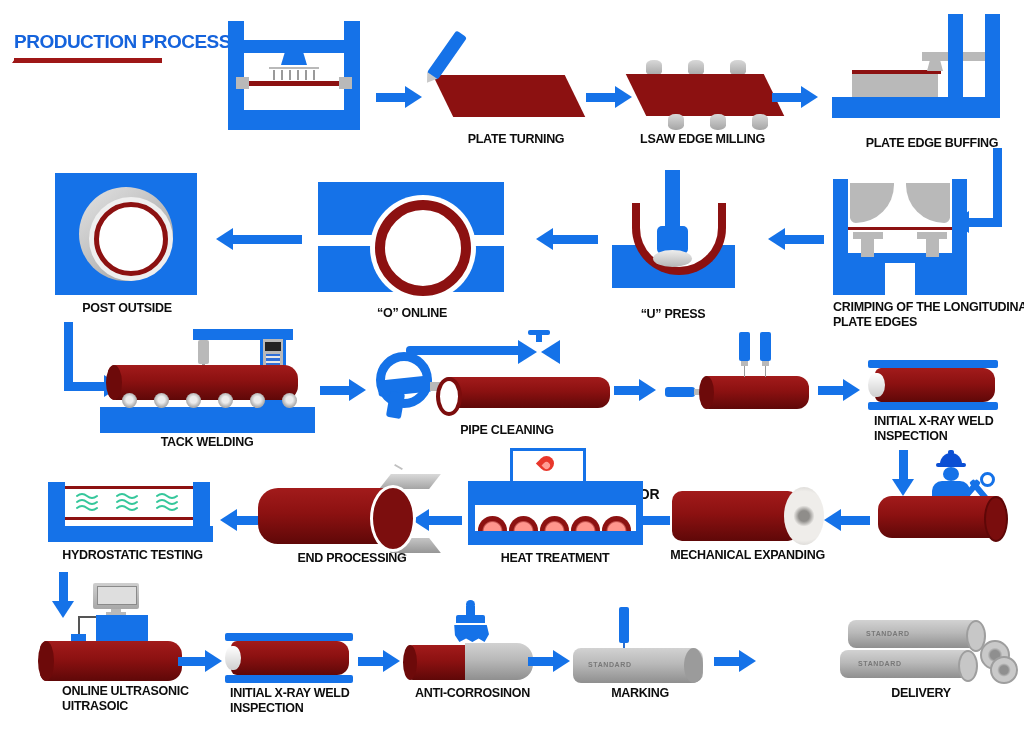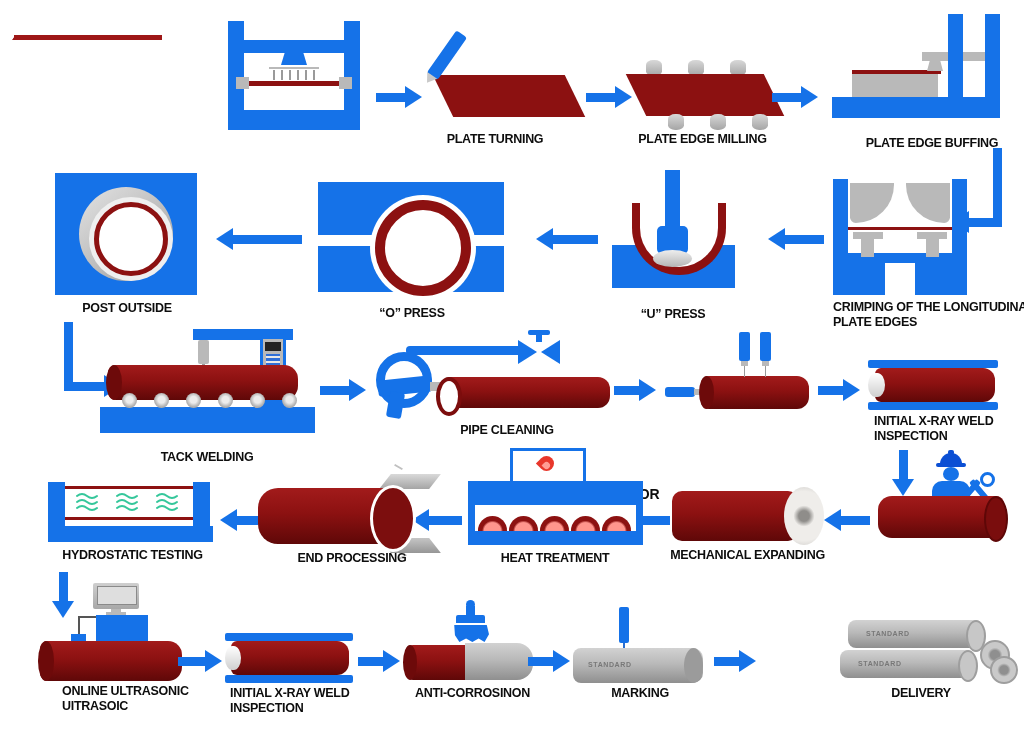--- a/index.html
+++ b/index.html
@@ -39,20 +39,21 @@
   .rule i{display:block;height:5px;background:var(--underline-red,#9e1717)}
   .rule .sl{width:6px;transform:skewX(-35deg)}
   svg path{stroke:var(--water-teal,#35c79b);stroke-width:2;fill:none;stroke-linecap:round}
 </style>
 </head>
 <body>
 
 <div id="stage">
 
   <div class="st" style="left:14px;top:30px;width:220px;height:70px;position:absolute">
+    <div class="t2" style="position:static">PRODUCTION PROCESS</div>
     <div class="rule" style="position:static">
       <i style="width:148px"></i>
       <i class="sl"></i>
       <i class="sl"></i>
       <i style="width:14px"></i>
     </div>
   </div>
 
   <div class="st" style="left:228px;top:15px;width:132px;height:115px">
     <i class="b" style="left:0;top:6px;width:16px;height:109px"></i>
@@ -71,37 +72,37 @@
       <i class="sh"></i>
       <i class="hd"></i>
     </div>
 
   <div class="st" style="left:405px;top:25px;width:200px;height:95px">
     <i class="r" style="left:38px;top:50px;width:132px;height:42px;transform:skewX(26deg)"></i>
     <i class="b" style="left:22px;top:0;width:13px;height:52px;border-radius:3px;transform:rotate(35deg);transform-origin:50% 95%">
       <i style="left:0;bottom:-8px;width:0;height:0;border-left:6px solid transparent;border-right:6px solid transparent;border-top:9px solid #c9c9c9;background:none"></i>
     </i>
   </div>
-  <div class="lbl c" style="left:420px;top:132px;width:150px">PLATE TURNING</div>
+  <div class="lbl c" style="left:441px;top:132px;width:150px">PLATE TURNING</div>
 
   <div class="ar rt" style="left:586px;top:86px;width:46px">
       <i class="sh"></i>
       <i class="hd"></i>
     </div>
 
   <div class="st" style="left:618px;top:58px;width:185px;height:75px">
     <i class="stud" style="left:28px;top:2px"></i>
     <i class="stud" style="left:70px;top:2px"></i>
     <i class="stud" style="left:112px;top:2px"></i>
     <i class="r" style="left:18px;top:16px;width:138px;height:42px;transform:skewX(26deg)"></i>
     <i class="stud" style="left:50px;top:56px"></i>
     <i class="stud" style="left:92px;top:56px"></i>
     <i class="stud" style="left:134px;top:56px"></i>
   </div>
-  <div class="lbl c" style="left:625px;top:132px;width:155px">PLATE EDGE MILLING</div>
+  <div class="lbl c" style="left:625px;top:132px;width:155px">LSAW EDGE MILLING</div>
 
   <div class="ar rt" style="left:772px;top:86px;width:46px">
       <i class="sh"></i>
       <i class="hd"></i>
     </div>
 
   <div class="st" style="left:830px;top:12px;width:172px;height:106px">
     <i class="b" style="left:2px;top:85px;width:168px;height:21px"></i>
     <i class="g" style="left:22px;top:62px;width:86px;height:23px"></i>
     <i class="r" style="left:22px;top:58px;width:89px;height:4px"></i>
@@ -151,21 +152,21 @@
   <div class="ar lt" style="left:536px;top:228px;width:62px">
       <i class="sh"></i>
       <i class="hd"></i>
     </div>
 
   <div class="st" style="left:318px;top:182px;width:186px;height:110px">
     <i class="b" style="left:0;top:0;width:186px;height:53px"></i>
     <i class="b" style="left:0;top:64px;width:186px;height:46px"></i>
     <i style="left:57px;top:18px;width:76px;height:76px;border-radius:50%;border:10px solid var(--dark-red,#8c1111);background:#fff;box-shadow:0 0 0 5px #fff"></i>
   </div>
-  <div class="lbl c" style="left:347px;top:306px;width:130px">“O” PRESS</div>
+  <div class="lbl c" style="left:347px;top:306px;width:130px">“O” ONLINE</div>
 
   <div class="ar lt" style="left:216px;top:228px;width:86px">
       <i class="sh"></i>
       <i class="hd"></i>
     </div>
 
   <div class="st" style="left:55px;top:173px;width:142px;height:122px">
     <i class="b" style="left:0;top:0;width:142px;height:122px"></i>
     <i style="left:24px;top:14px;width:94px;height:94px;border-radius:50%;background:linear-gradient(140deg,#e3e3e3,#9c9c9c)"></i>
     <i style="left:39px;top:29px;width:64px;height:64px;border-radius:50%;border:5px solid var(--dark-red,#8c1111);background:#fff;box-shadow:0 0 0 5px #efefef"></i>
@@ -189,21 +190,21 @@
     <i class="b" style="left:0;top:82px;width:215px;height:26px"></i>
     <i class="pipe" style="left:8px;top:40px;width:190px;height:35px;border-radius:8px 14px 14px 8px"></i>
     <i class="cap" style="left:6px;top:40px;width:16px;height:35px;background:#6d0a0a"></i>
     <i class="roller" style="left:22px;top:68px"></i>
     <i class="roller" style="left:54px;top:68px"></i>
     <i class="roller" style="left:86px;top:68px"></i>
     <i class="roller" style="left:118px;top:68px"></i>
     <i class="roller" style="left:150px;top:68px"></i>
     <i class="roller" style="left:182px;top:68px"></i>
   </div>
-  <div class="lbl c" style="left:132px;top:450px;width:150px">TACK WELDING</div>
+  <div class="lbl c" style="left:132px;top:435px;width:150px">TACK WELDING</div>
 
   <div class="ar rt" style="left:320px;top:379px;width:46px">
       <i class="sh"></i>
       <i class="hd"></i>
     </div>
 
   <div class="st" style="left:372px;top:330px;width:270px;height:92px">
     <i style="left:4px;top:22px;width:38px;height:38px;border:9px solid var(--blue,#1572e8);border-radius:50%;background:none"></i>
     <i class="b" style="left:34px;top:16px;width:120px;height:9px;border-radius:4px"></i>
     <i style="left:146px;top:4px;width:44px;height:34px;background:none">

